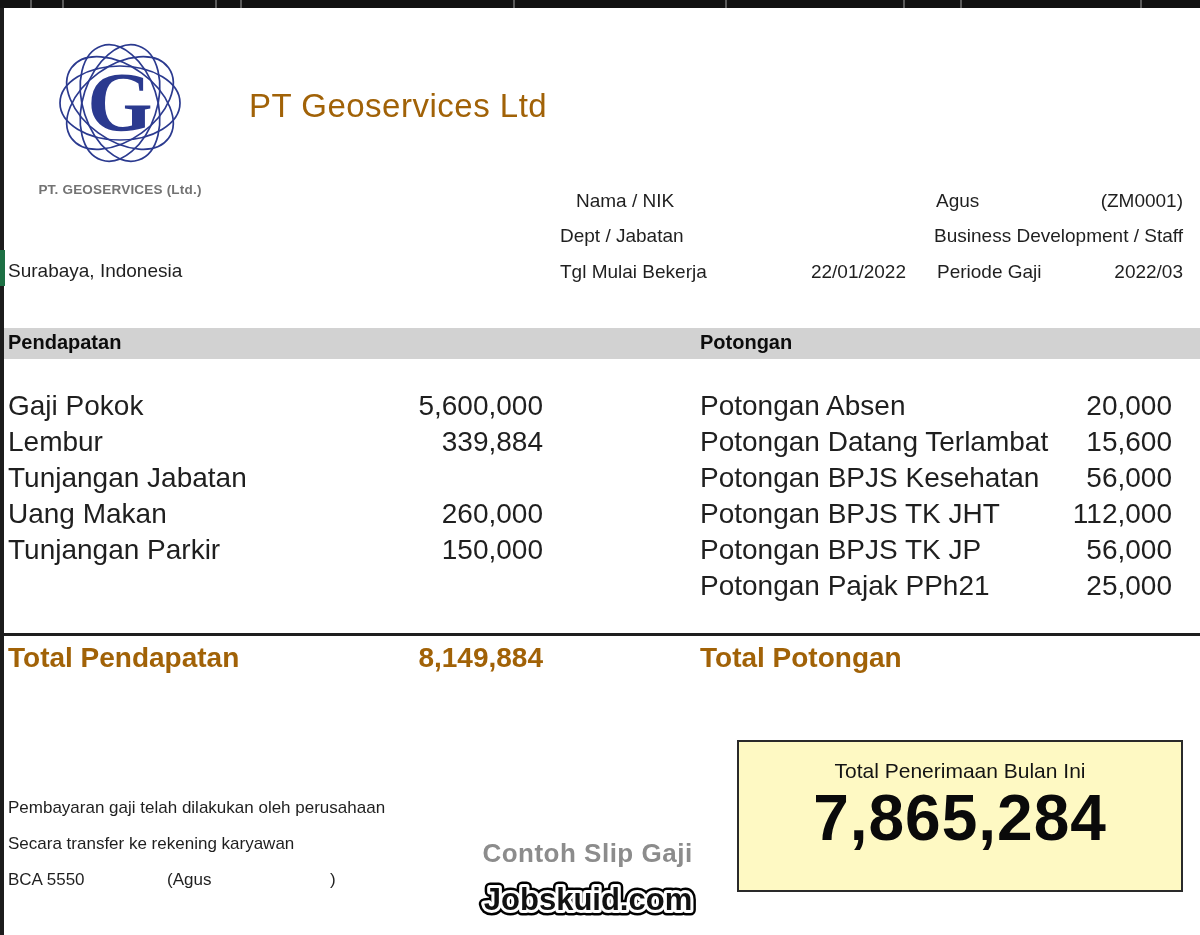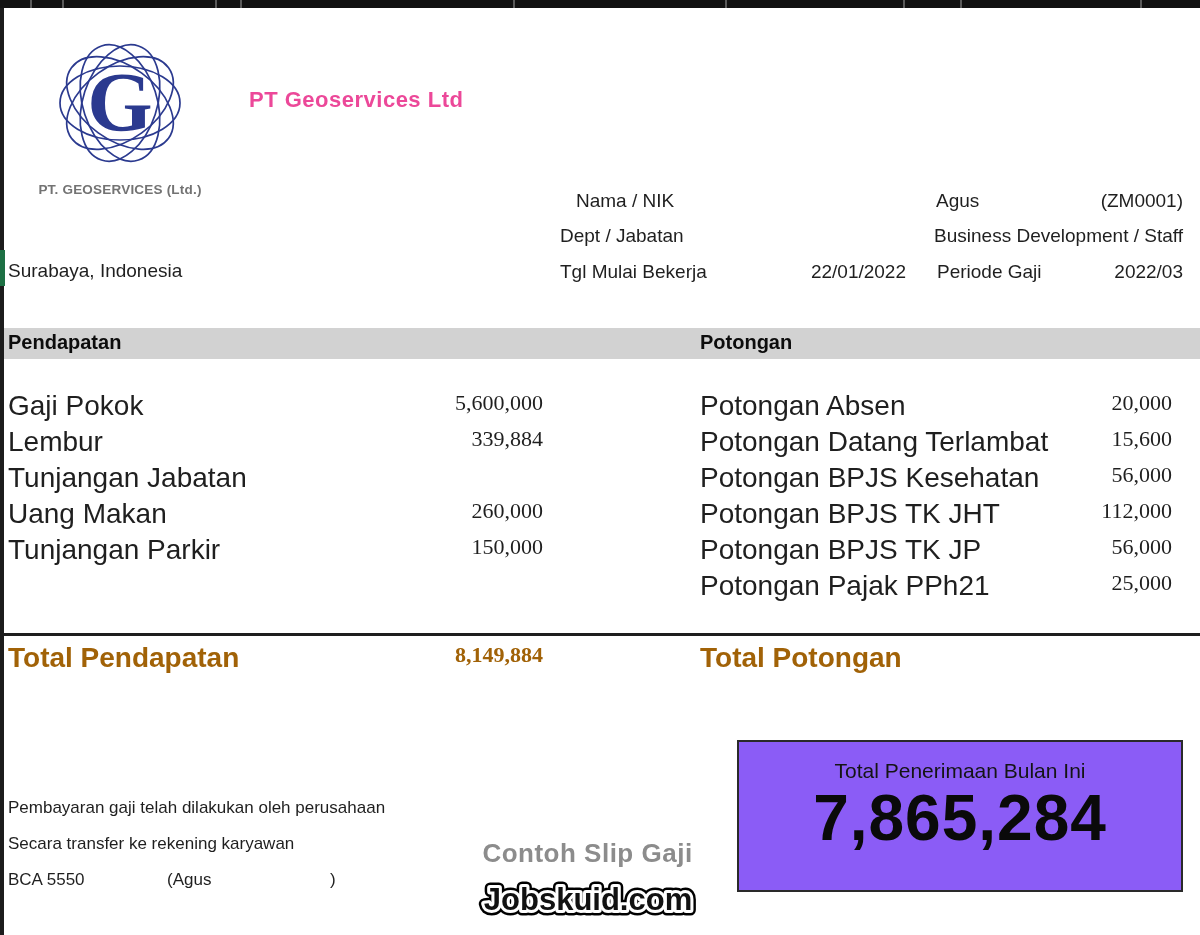--- a/index.html
+++ b/index.html
@@ -11,55 +11,55 @@
   
   .topbar { position:absolute; left:0; top:0; width:1200px; height:8px; background:#111; }
   .tick { position:absolute; top:0; width:2px; height:8px; background:#5a5a5a; }
   .leftline { position:absolute; left:0; top:8px; width:4px; height:927px; background:#1c1c1c; }
   .green-sliver { position:absolute; left:0; top:250px; width:5px; height:36px; background:#1d7044; }
 
   
   .logo { position:absolute; left:38px; top:28px; }
   .logo-caption { position:absolute; left:34px; top:182px; width:172px; text-align:center;
     font-size:13.5px; font-weight:bold; color:#737373; letter-spacing:0.2px; }
-  .title { position:absolute; left:249px; top:87px; font-size:22px; font-weight:bold;
-    color:#ec4899; letter-spacing:0.5px; }
+  .title { position:absolute; left:249px; top:87px; font-size:33px; font-weight:normal;
+    color:#a16207; letter-spacing:0.5px; }
   .location { position:absolute; left:8px; top:260px; font-size:19px; }
 
   
   .hdr { position:absolute; font-size:19px; white-space:nowrap; }
   .r-align { text-align:right; }
 
   
   .band { position:absolute; left:4px; top:328px; width:1196px; height:31px; background:#d2d2d2; }
   .band-label { position:absolute; top:331px; font-size:20px; font-weight:bold; color:#0c0c0c; }
 
   
   .lbl { position:absolute; font-size:28px; white-space:nowrap; }
   .e-lbl { left:8px; }
   .d-lbl { left:700px; }
-  .amt { position:absolute; font-size:22px; text-align:right; white-space:nowrap;font-family:Liberation Serif, serif; }
+  .amt { position:absolute; font-size:28px; text-align:right; white-space:nowrap; }
   .e-amt { left:300px; width:243px; }
   .d-amt { left:940px; width:232px; }
 
   
   .sep { position:absolute; left:4px; top:633px; width:1196px; height:3px; background:#1e1e1e; }
   .total { font-weight:bold; color:#a16207; }
 
   
   .note { position:absolute; left:8px; font-size:17px; white-space:nowrap; }
 
   
   .wm1 { position:absolute; left:400px; top:838px; width:375px; text-align:center;
     font-size:26px; font-weight:bold; color:#8c8c8c; letter-spacing:0.5px; }
   .wm2 { position:absolute; left:468px; top:874px; }
 
   
   .netbox { position:absolute; left:737px; top:740px; width:446px; height:152px;
-    border:2px solid #2a2a2a; background:#8b5cf6; text-align:center; }
+    border:2px solid #2a2a2a; background:#fef9c3; text-align:center; }
   .netbox-label { margin-top:17px; font-size:21px; color:#141414; }
   .netbox-amount { margin-top:2px; font-size:64px; font-weight:bold; color:#0a0a0a;
     letter-spacing:1px; line-height:1.05; }
 </style>
 </head>
 <body>
 
 <div class="page">
 
   <div class="topbar">

